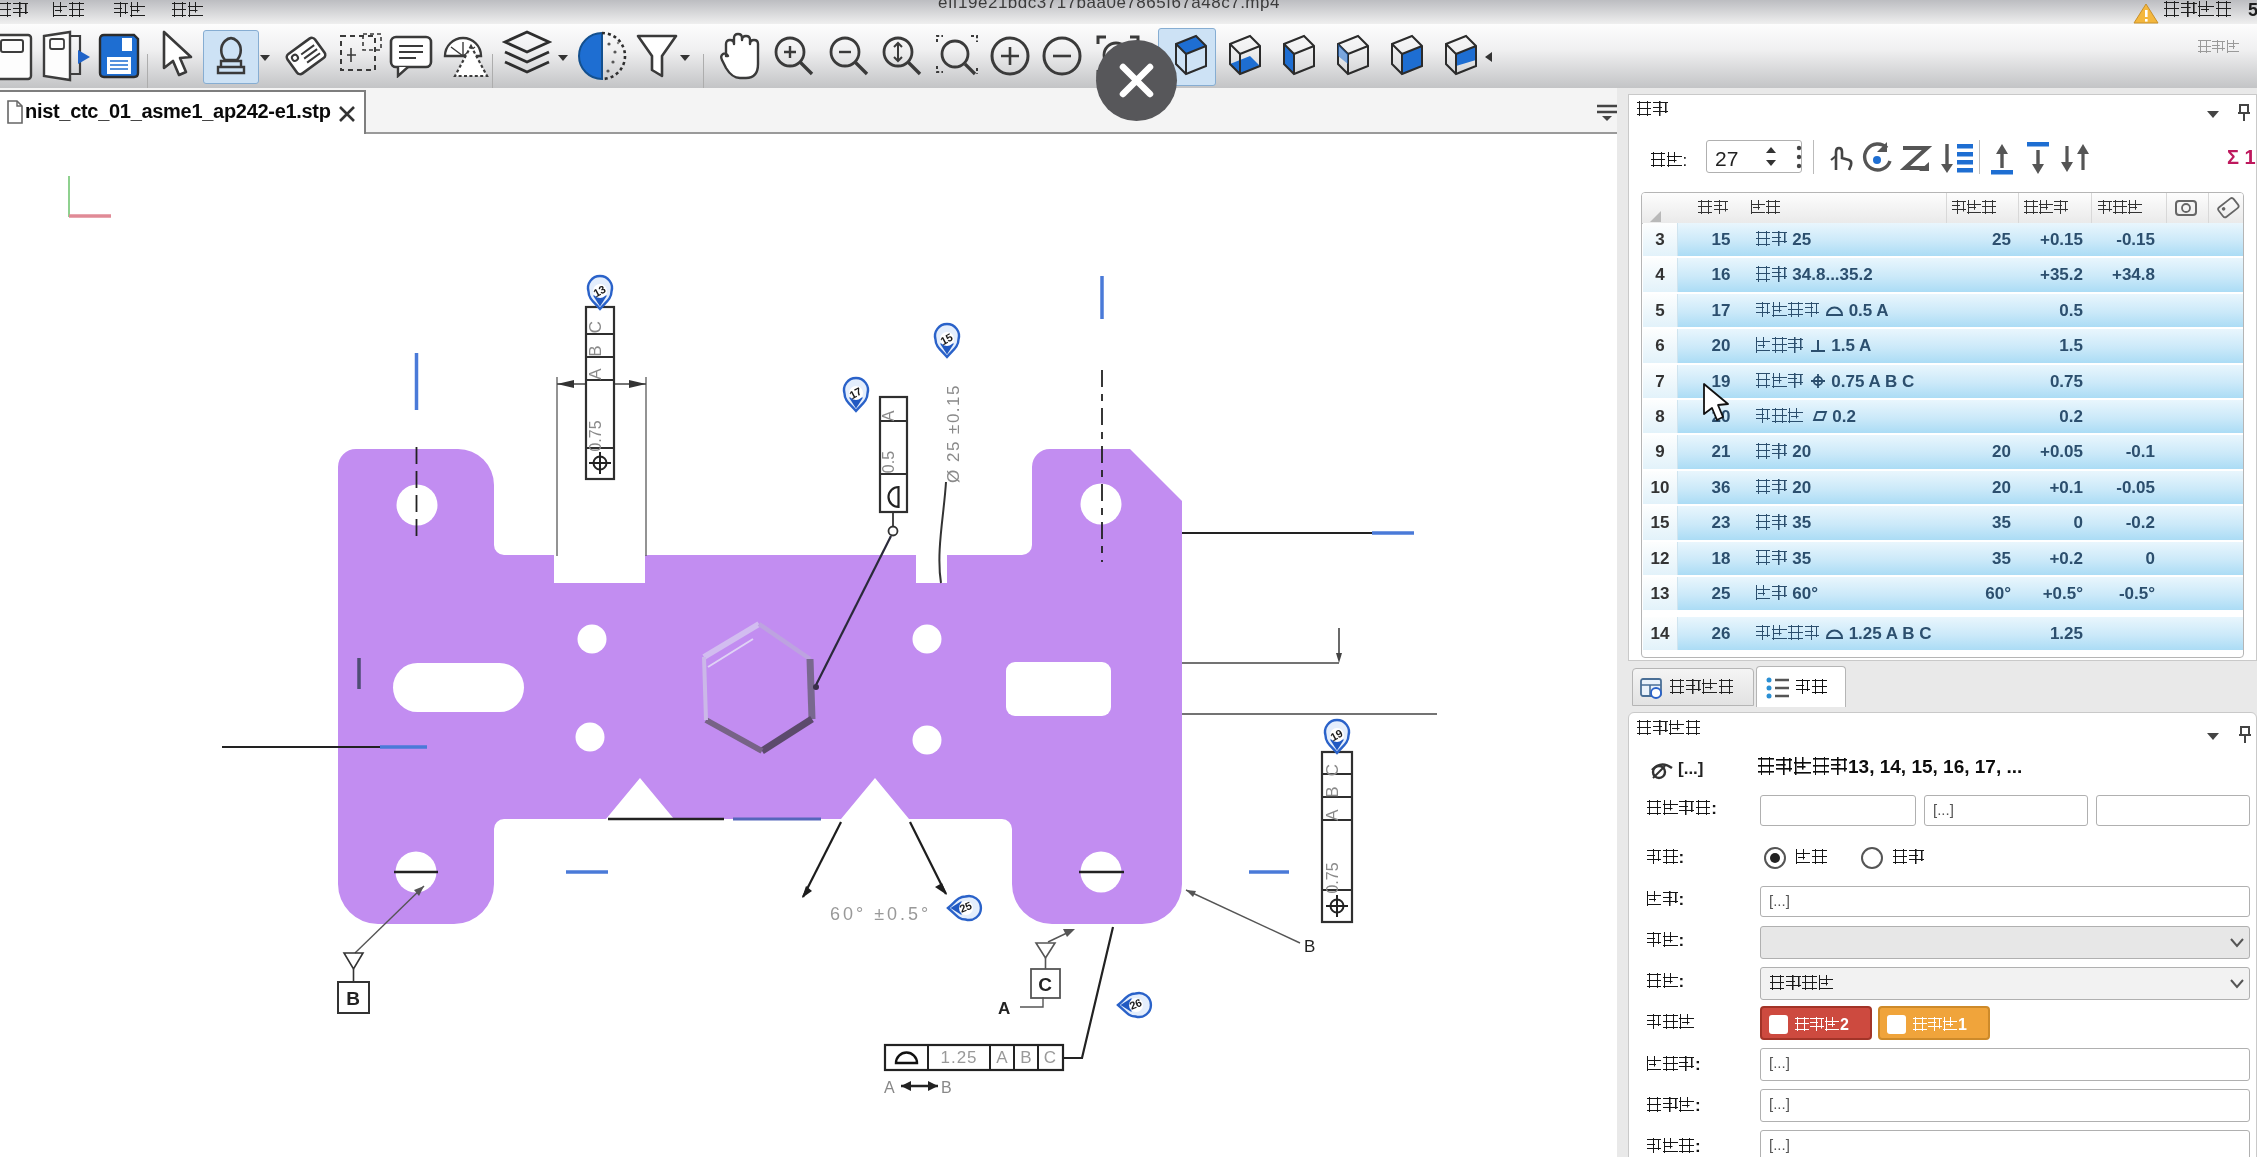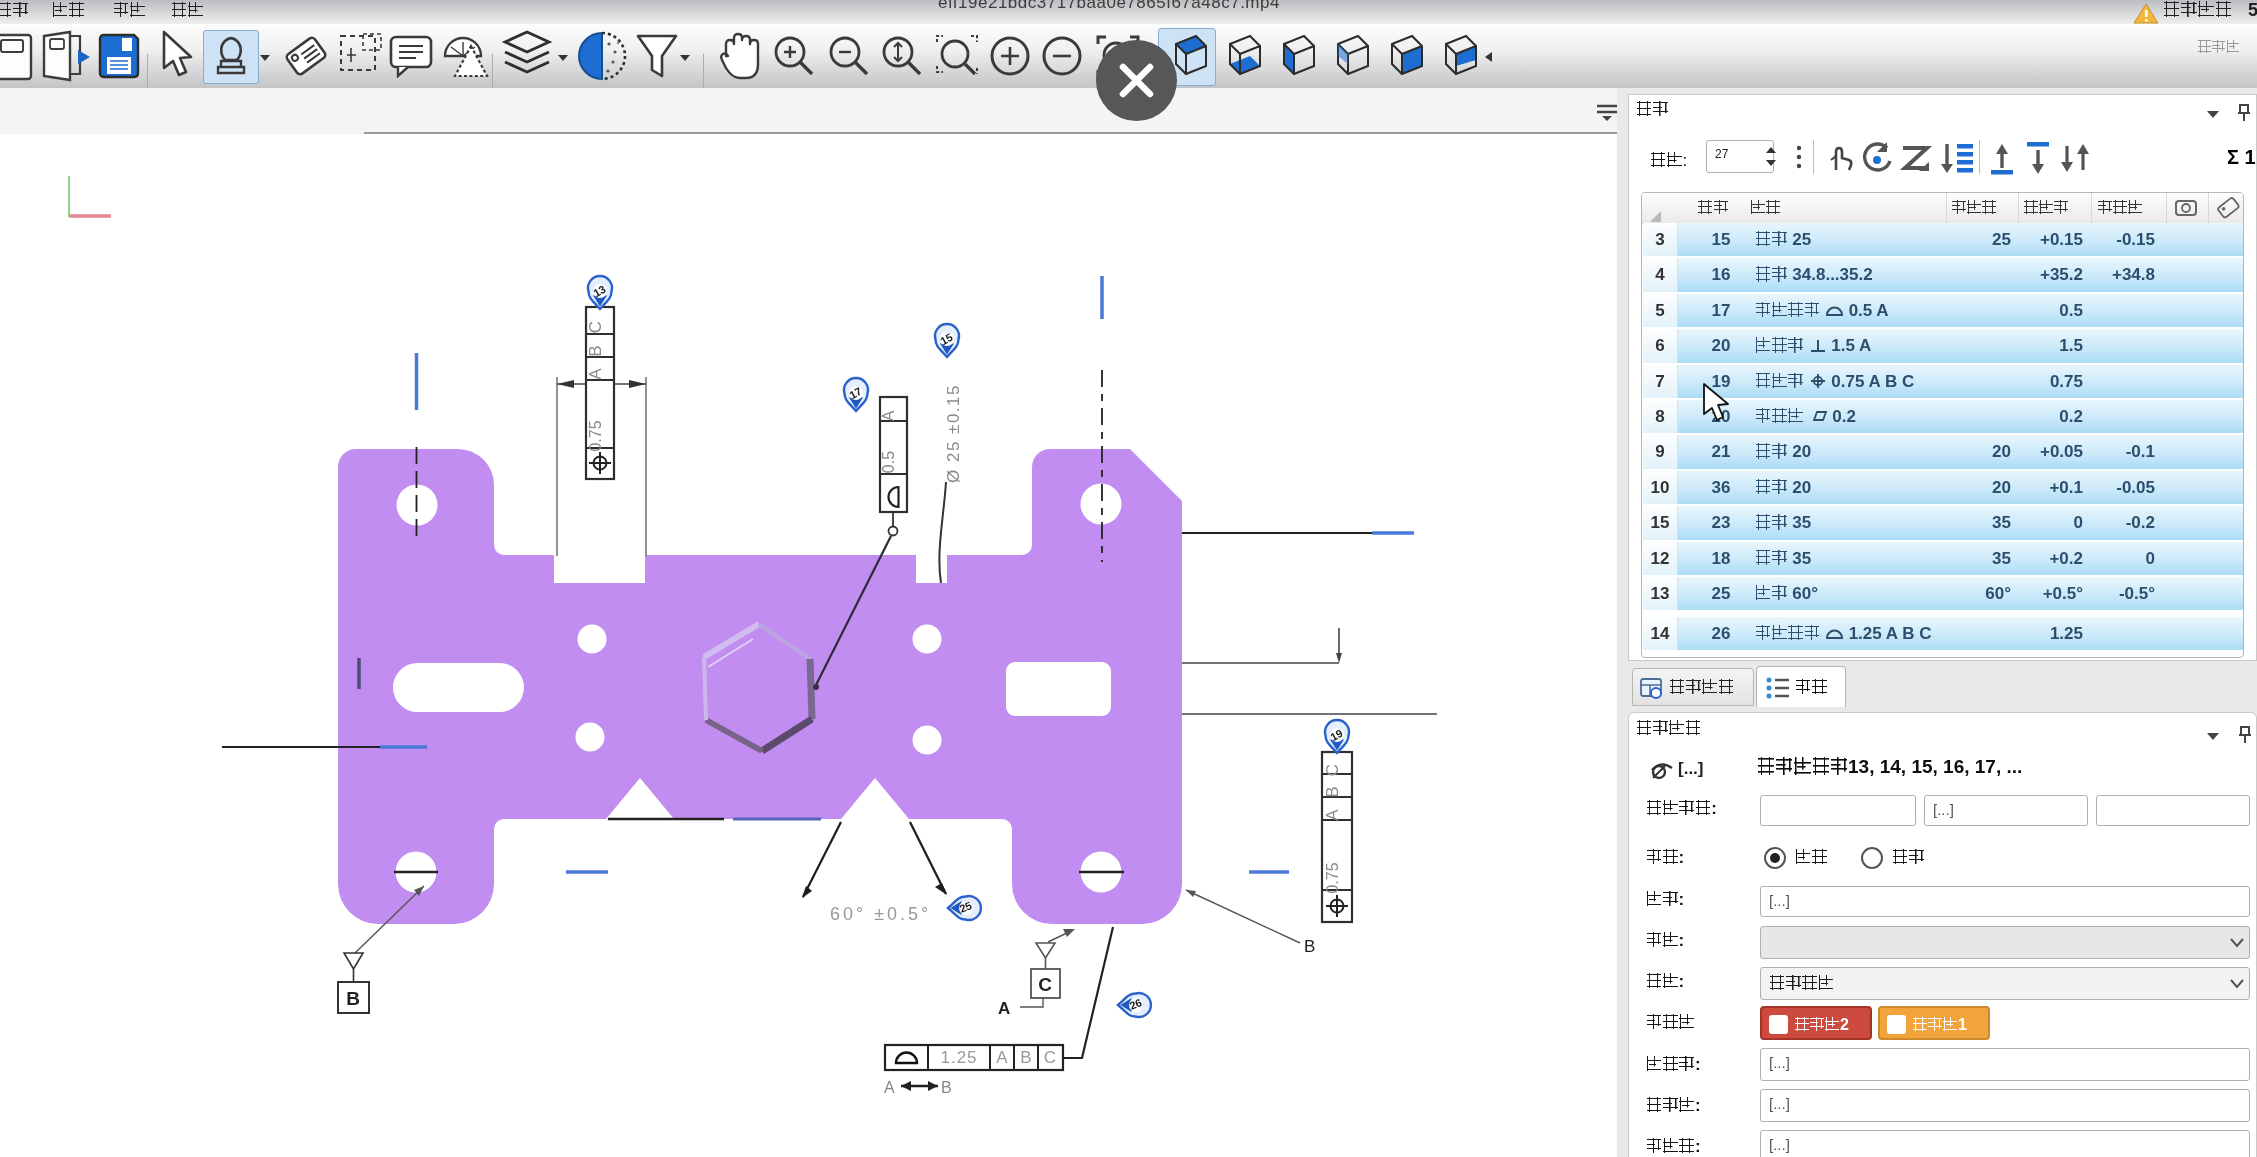--- a/index.html
+++ b/index.html
@@ -167,20 +167,30 @@
 <svg class="ticon" style="left:1432px;top:8px" width="50" height="48">
       <path d="M24,22 L44,14 L44,28 L24,34 Z" fill="#1e6ed2"></path>
       <path d="M14,12 L34,4 L44,14 L44,34 L24,42 L14,32 Z M14,12 L24,22 L24,42 M24,22 L44,14" fill="none" stroke="#2b2b2b" stroke-width="2"></path>
     </svg>
 <svg class="ticon" style="left:1482px;top:26px" width="12" height="14">
       <path d="M10,2 L3,7 L10,12 Z" fill="#333"></path>
     </svg>
 </div>
 <div id="tabbar">
 <div style="position:absolute;left:364px;top:44px;width:1253px;height:2px;background:#9a9a9a"></div>
+ <div id="tab1">
+  <svg class="abs" style="left:6px;top:8px" width="18" height="24">
+        <path d="M2,1 H11 L16,6 V23 H2 Z" fill="#fff" stroke="#666" stroke-width="1.6"></path>
+        <path d="M11,1 V6 H16" fill="none" stroke="#666" stroke-width="1.4"></path>
+      </svg>
+  <span class="txt">nist_ctc_01_asme1_ap242-e1.stp</span>
+  <svg class="abs" style="left:338px;top:13px" width="18" height="18">
+        <path d="M2,2 L16,16 M16,2 L2,16" stroke="#333" stroke-width="2.6"></path>
+      </svg>
+ </div>
  <svg class="abs" style="left:1595px;top:15px" width="24" height="18">
       <path d="M2,3 H22 M2,9 H22" stroke="#444" stroke-width="2.4"></path>
       <path d="M7,13 L12,18 L17,13 Z" fill="#444"></path>
     </svg>
 </div>
 <div id="closex">
  <svg width="81" height="81">
       <path d="M27,27 L54,54 M54,27 L27,54" stroke="#fff" stroke-width="6.5" stroke-linecap="round"></path>
     </svg>
 </div>
@@ -369,21 +379,21 @@
 <div id="rp">
  <div class="pbox" style="left:11px;top:6px;width:629px;height:567px"></div>
  <span class="ptitle" style="left:19px;top:12px"><i class="z"></i><i class="y"></i></span>
  <svg class="pctl" style="left:588px;top:20px" width="16" height="12">
       <path d="M2,3 L8,10 L14,3 Z" fill="#444"></path>
     </svg>
  <svg class="pctl" style="left:620px;top:15px" width="14" height="20">
       <path d="M3,2 H11 V10 H3 Z M7,10 V18 M1,10 H13" stroke="#444" stroke-width="2" fill="none"></path>
     </svg>
  <span class="lbl" style="left:33px;top:63px;font-weight:normal"><i class="z"></i><i class="x"></i>:</span>
- <div class="inp" style="left:89px;top:52px;width:68px;height:33px;font-size:12px;color:#222;padding-top:6px">27</div>
+ <div class="inp" style="left:89px;top:52px;width:96px;height:33px;font-size:21px;color:#222;padding-top:6px">27</div>
  <svg class="pctl" style="left:146px;top:57px" width="16" height="24">
       <path d="M3,8 L8,2 L13,8 Z" fill="#333"></path>
       <path d="M3,15 L8,21 L13,15 Z" fill="#333"></path>
     </svg>
  <svg class="pctl" style="left:178px;top:56px" width="8" height="26">
       <circle cx="4" cy="4" r="2.2" fill="#444"></circle>
       <circle cx="4" cy="13" r="2.2" fill="#444"></circle>
       <circle cx="4" cy="22" r="2.2" fill="#444"></circle>
     </svg>
  <div style="position:absolute;left:196px;top:52px;width:1px;height:34px;background:#bbb"></div>
@@ -418,21 +428,21 @@
       <rect x="6" y="2" width="22" height="4.5" fill="#1e6ed2"></rect>
       <path d="M17,10 V26" stroke="#555" stroke-width="3.4"></path>
       <path d="M11,24 L17,34 L23,24 Z" fill="#555"></path>
     </svg>
  <svg class="pctl" style="left:438px;top:52px" width="40" height="36">
       <path d="M12,6 V26" stroke="#555" stroke-width="3.2"></path>
       <path d="M6,22 L12,32 L18,22 Z" fill="#555"></path>
       <path d="M28,30 V10" stroke="#555" stroke-width="3.2"></path>
       <path d="M22,14 L28,4 L34,14 Z" fill="#555"></path>
     </svg>
- <span style="position:absolute;left:610px;top:58px;font-size:20px;font-weight:bold;color:#000000">Σ 1</span>
+ <span style="position:absolute;left:610px;top:58px;font-size:20px;font-weight:bold;color:#be185d">Σ 1</span>
 
  <div style="position:absolute;left:24px;top:104px;width:603px;height:466px;background:#fff;border:1px solid #b5b5b5;border-radius:4px;box-sizing:border-box;overflow:hidden">
   <div style="position:absolute;left:0;top:0;width:100%;height:30px;background:linear-gradient(#fdfdfd,#eaeaea);border-bottom:1px solid #c9c9c9">
    <div style="position:absolute;left:8px;top:18px;width:0;height:0;border-left:11px solid transparent;border-bottom:11px solid #b9b9b9"></div>
    <span class="hdr" style="left:40px;width:62px"><i class="z"></i><i class="y"></i></span>
    <span class="hdr" style="left:108px;width:70px;text-align:left"><i class="x"></i><i class="z"></i></span>
    <span class="hdr" style="left:290px;width:84px"><i class="y"></i><i class="x"></i><i class="z"></i></span>
    <span class="hdr" style="left:362px;width:84px"><i class="z"></i><i class="x"></i><i class="y"></i></span>
    <span class="hdr" style="left:436px;width:84px"><i class="y"></i><i class="z"></i><i class="x"></i></span>
    <svg style="position:absolute;left:532px;top:4px" width="24" height="22">

